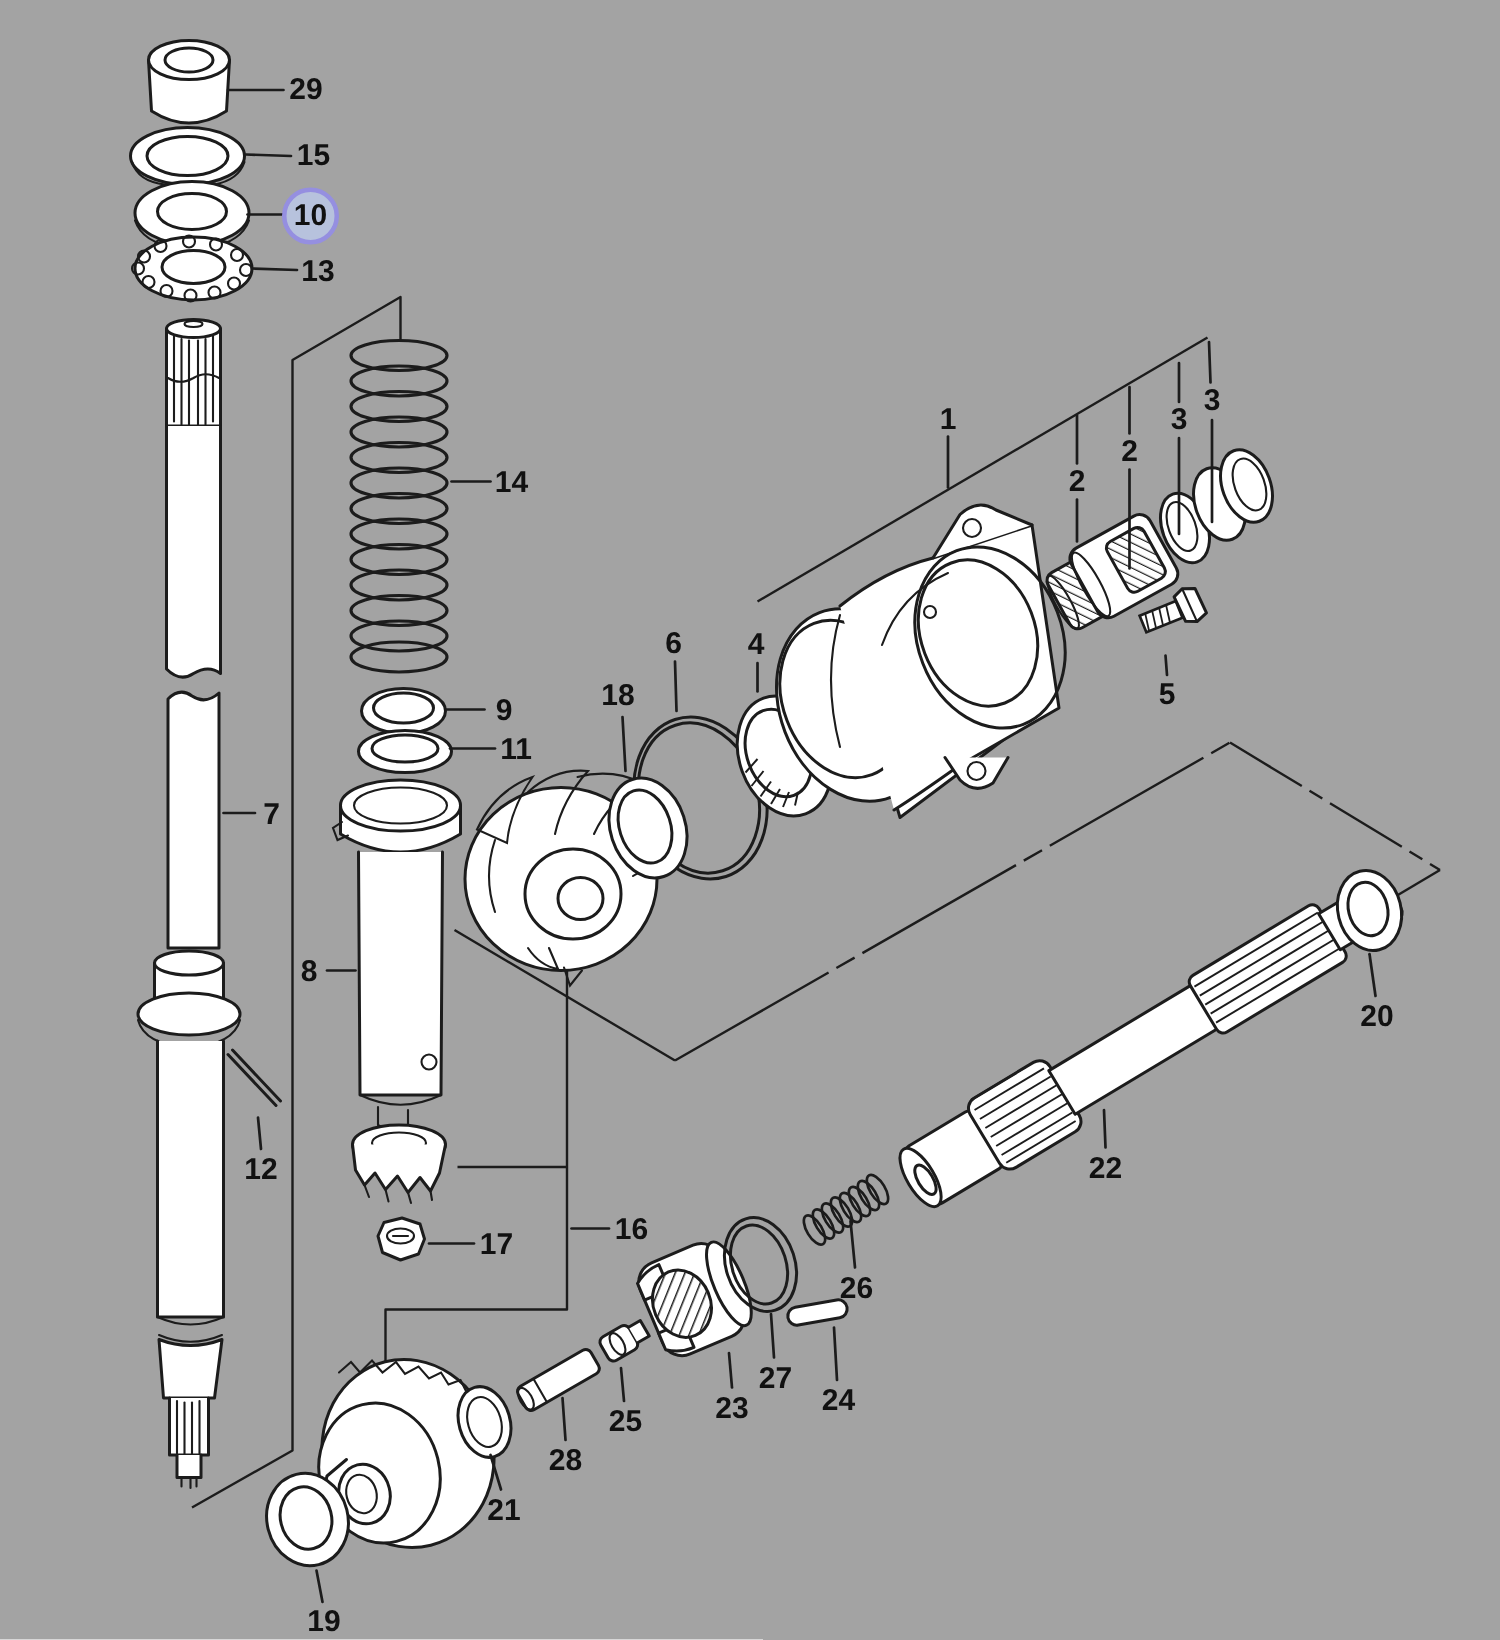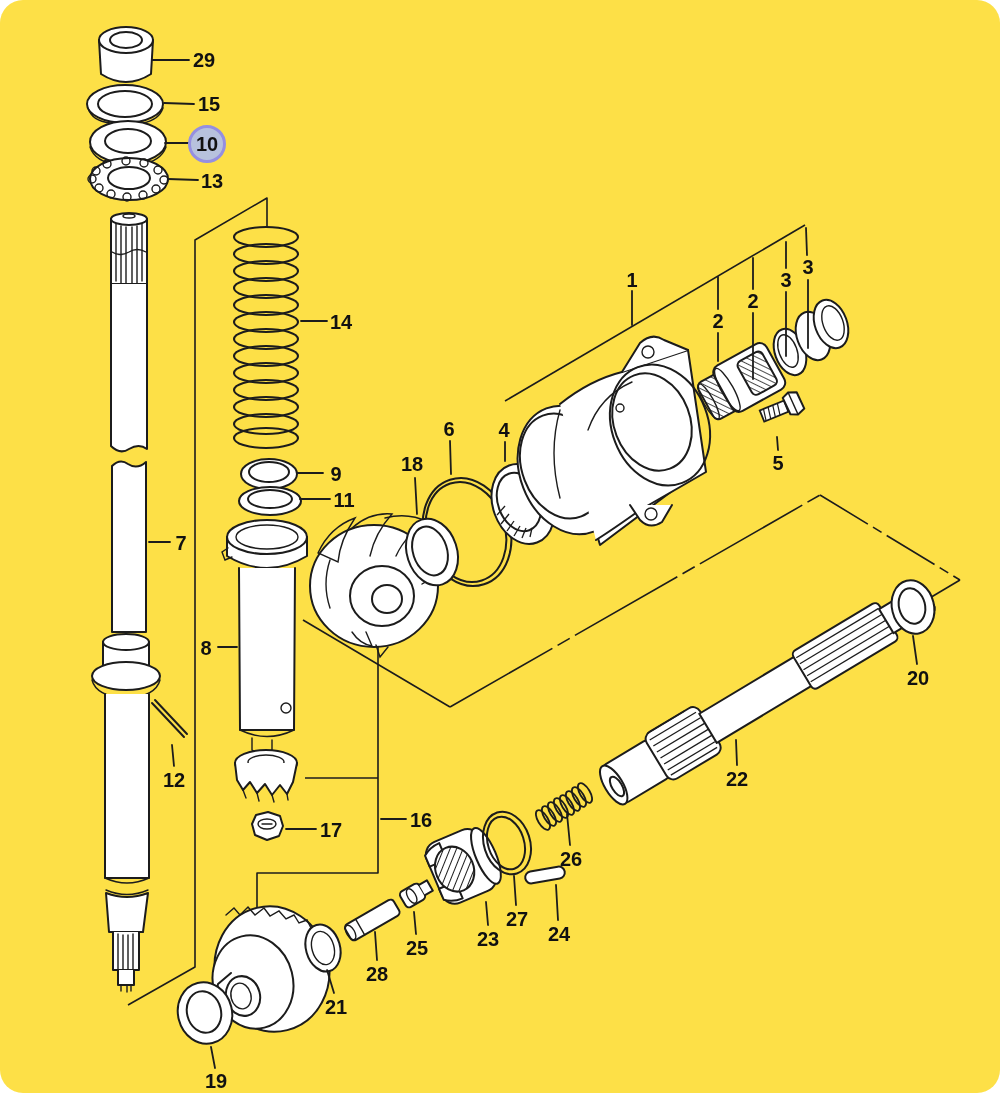--- a/index.html
+++ b/index.html
@@ -1,17 +1,17 @@
 <!DOCTYPE html>
 <html><head>
 <meta charset="utf-8">
 <style>
   html,body{margin:0;padding:0;background:#ffffff;}
-  .stage{position:relative;width:1000px;height:1093px;background:#fde047;overflow:hidden;
-         font-family:"Liberation Sans", sans-serif;border-radius:23px;}
+  .stage{position:relative;width:1000px;height:1093px;background:#a3a3a3;overflow:hidden;
+         font-family:"Liberation Sans", sans-serif;}
   svg{display:block}
   .part{fill:#ffffff;stroke:#1c1c1c;stroke-width:2;stroke-linecap:round;stroke-linejoin:round;}
   .part-thin{fill:none;stroke:#1c1c1c;stroke-width:1.4;stroke-linecap:round;}
   .part-open{fill:none;stroke:#1c1c1c;stroke-width:2;stroke-linecap:round;stroke-linejoin:round;}
   .leader{fill:none;stroke:#1c1c1c;stroke-width:1.8;stroke-linecap:round;}
   .panel{fill:none;stroke:#1c1c1c;stroke-width:1.6;stroke-linejoin:round;}
   .callout-label{font:bold 20px "Liberation Sans", sans-serif;fill:#111111;}
   text{text-anchor:middle;dominant-baseline:central;}
 </style>
 </head>

